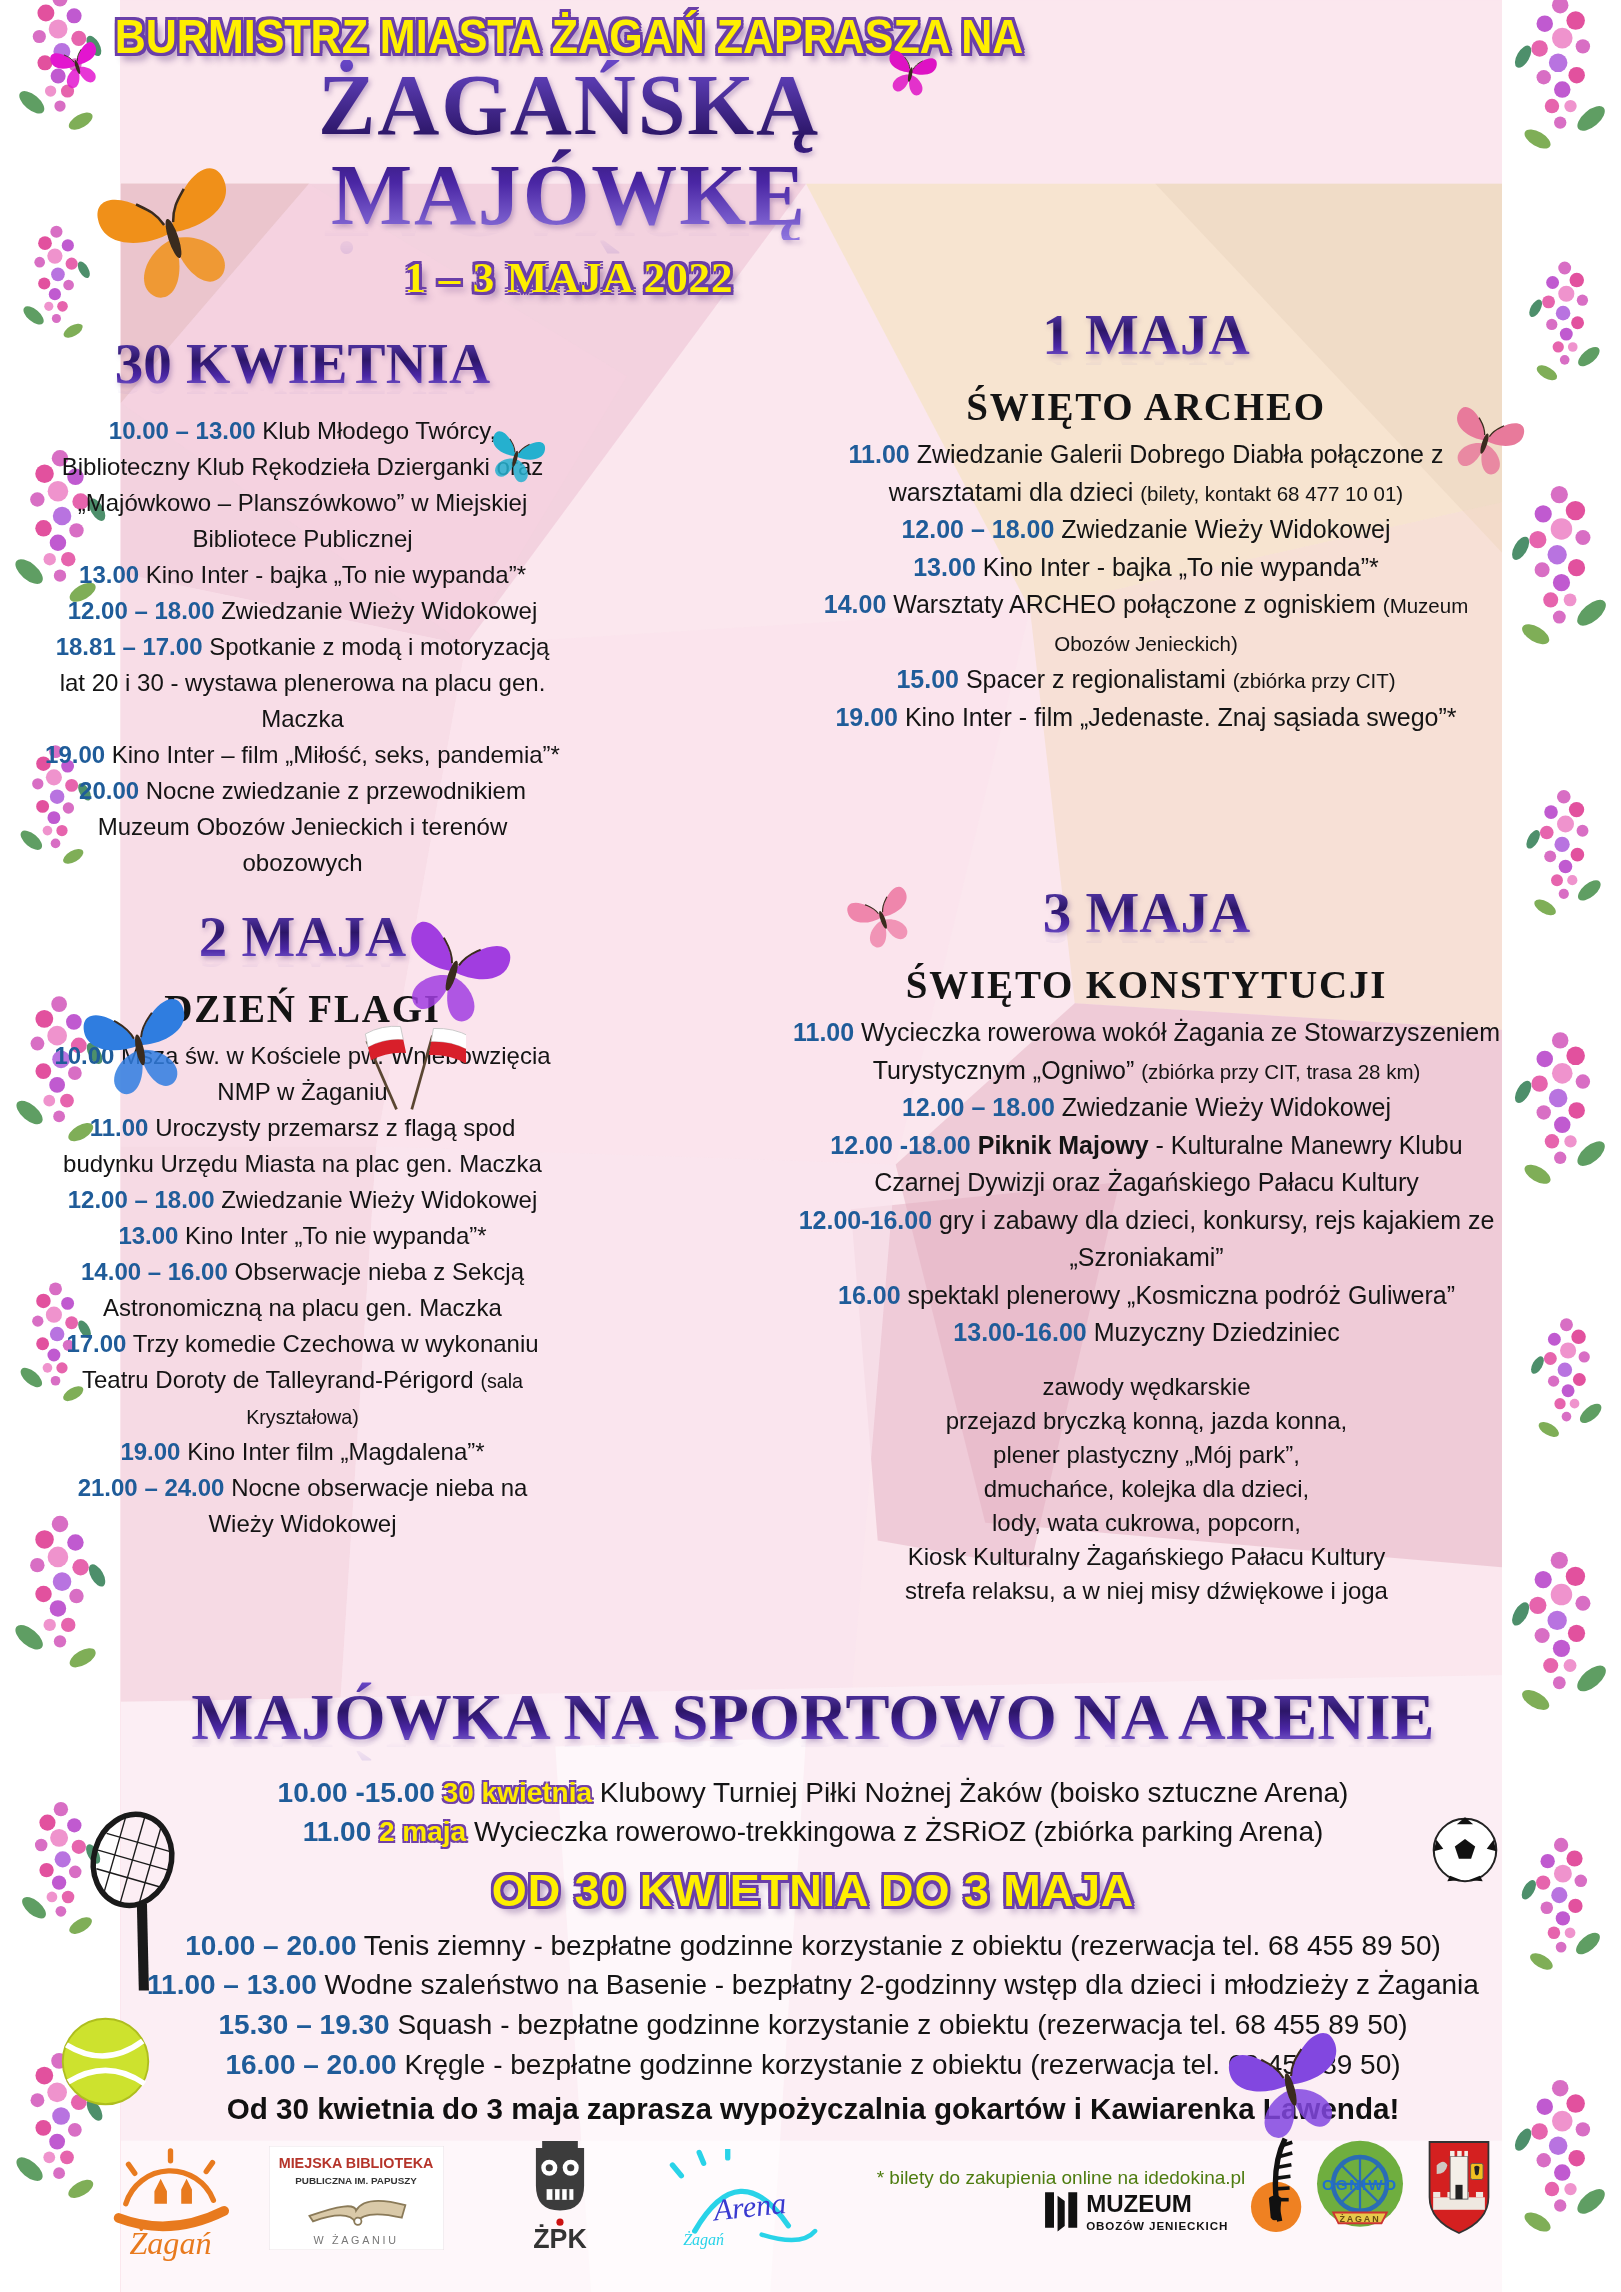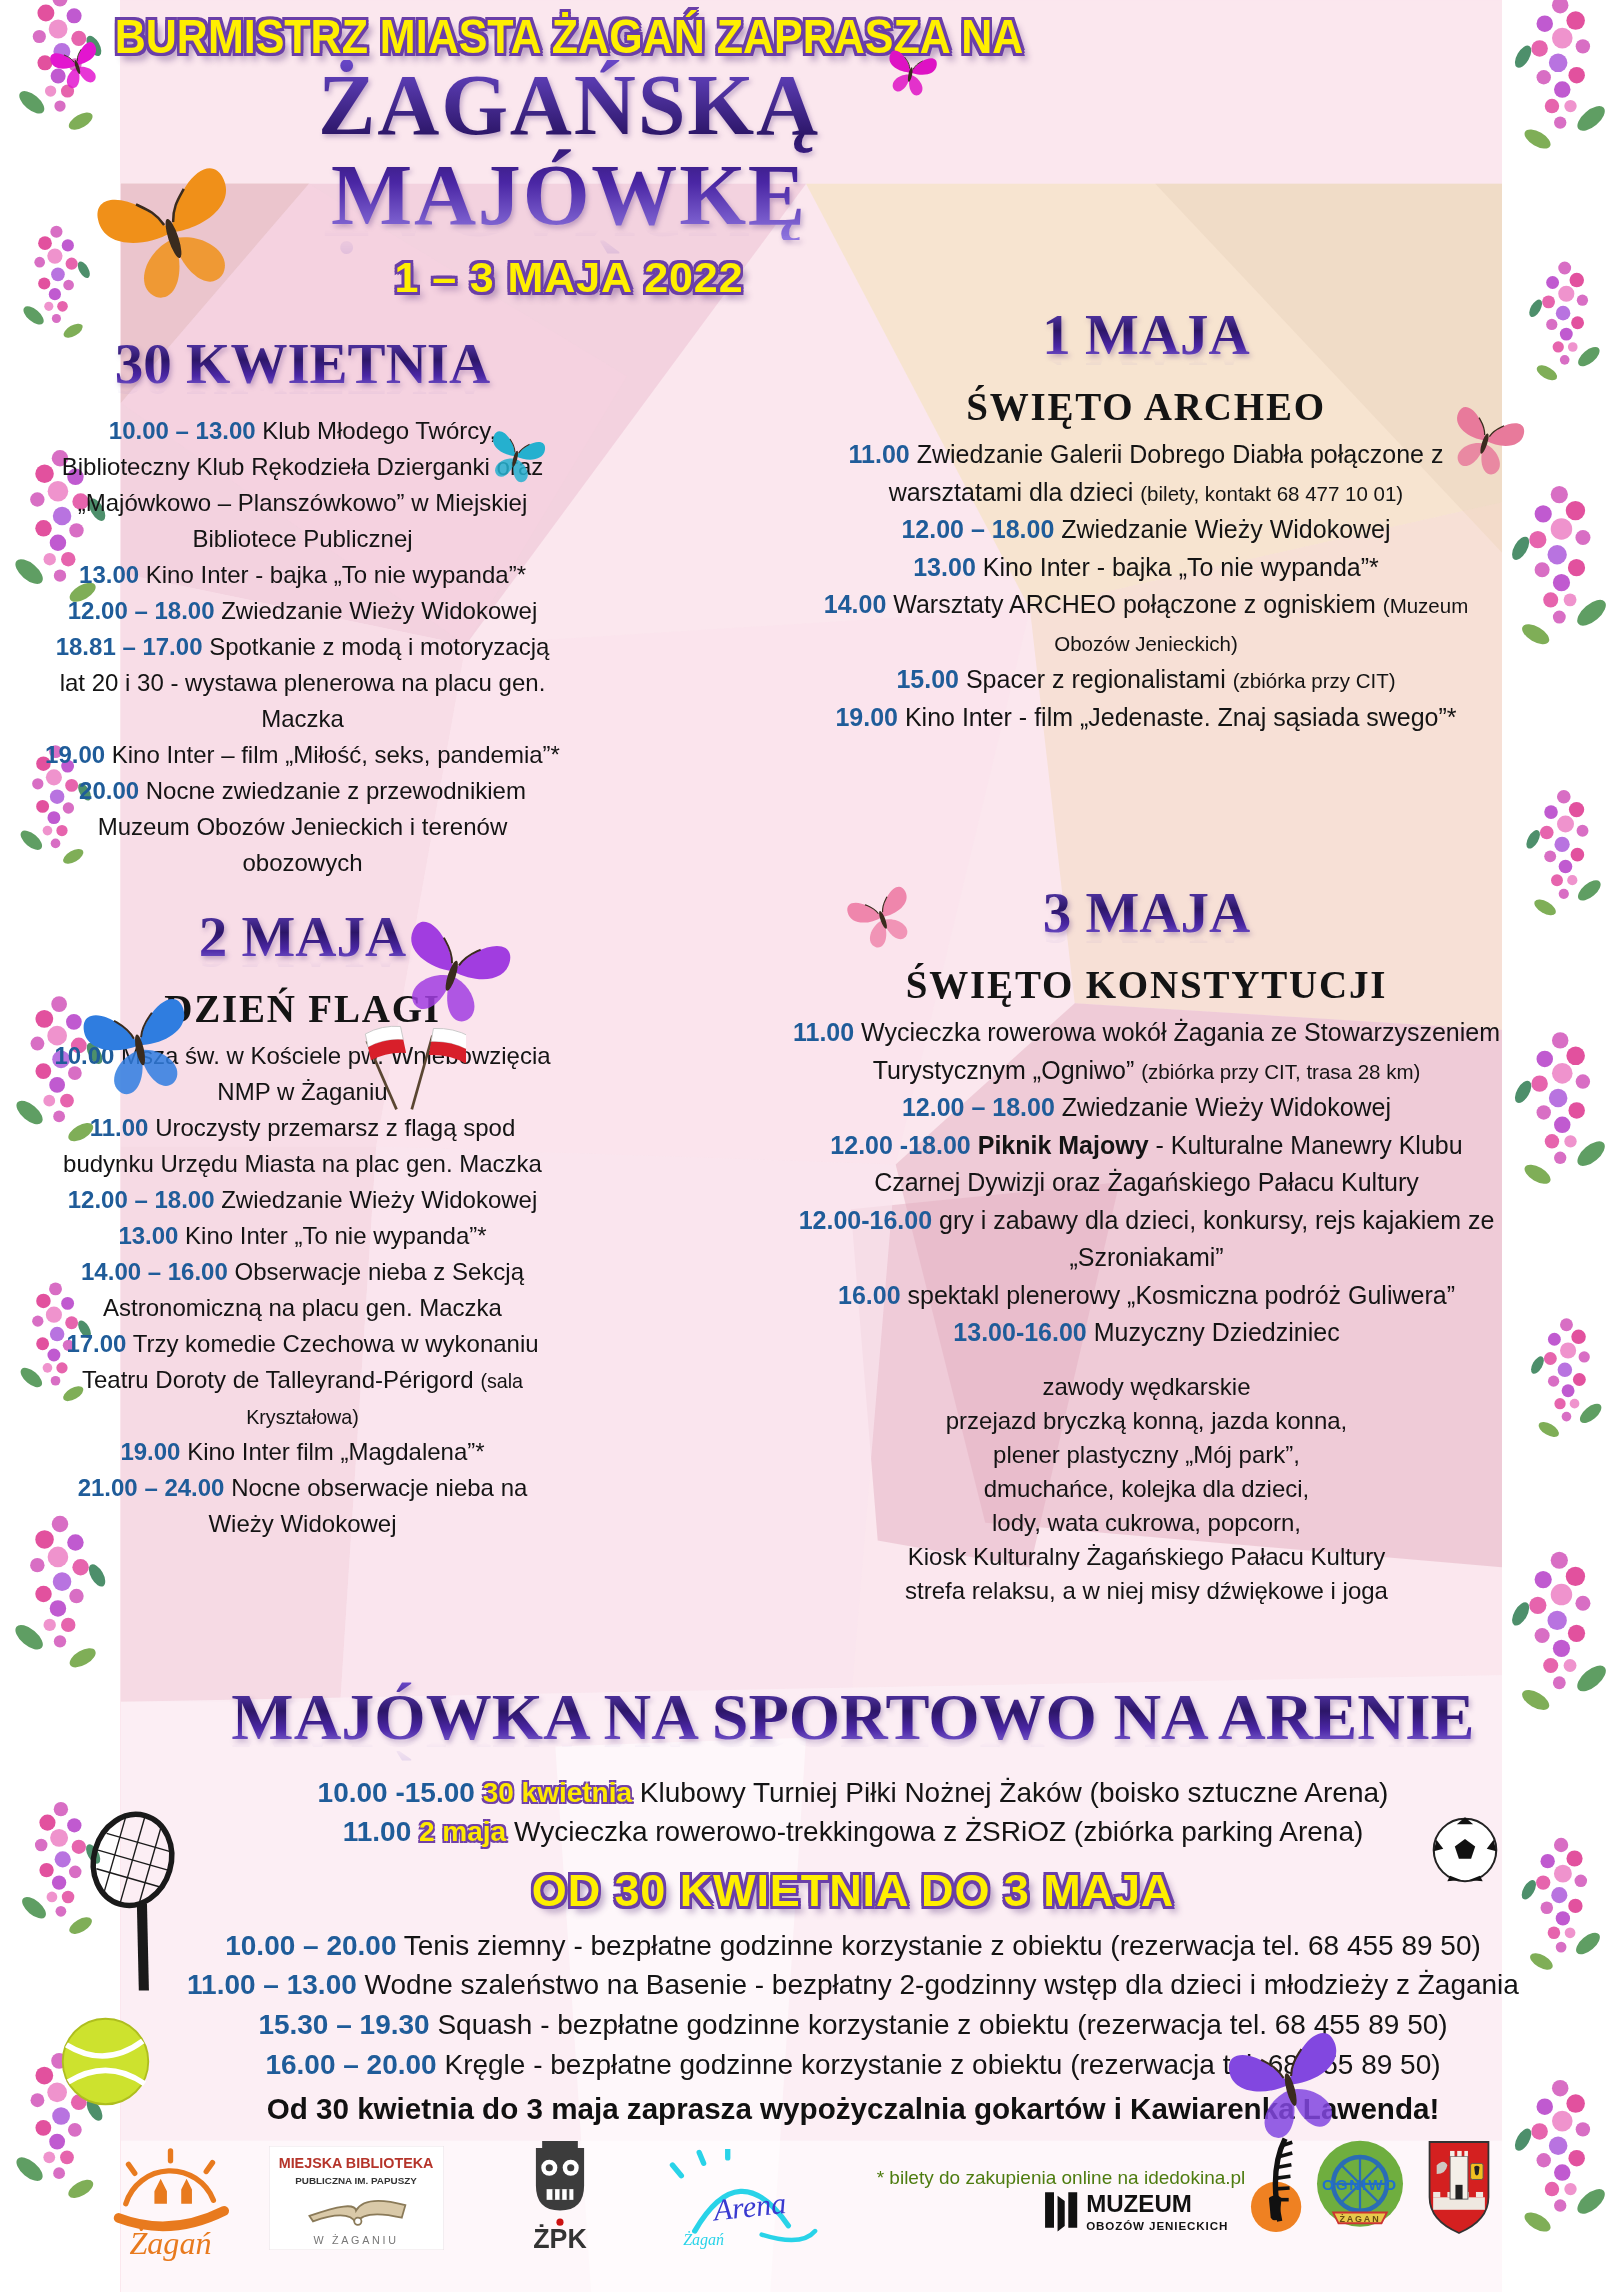--- a/index.html
+++ b/index.html
@@ -20,39 +20,39 @@
       -webkit-background-clip:text;background-clip:text;color:transparent;
       filter:drop-shadow(2.7px 3.6px 2.7px rgba(70,30,120,.30));}
   .mir{font-family:"Liberation Serif",serif;font-weight:700;color:#6a4ac0;opacity:.16;
       transform:scaleY(-1);overflow:hidden;
       -webkit-mask-image:linear-gradient(0deg,transparent 30%,#000 100%);
       mask-image:linear-gradient(0deg,transparent 30%,#000 100%);}
   .head{position:absolute;left:81px;top:9px;width:976px;text-align:center;}
   .invite{font-size:43px;transform:scaleY(1.12);transform-origin:top center;letter-spacing:0;}
   .title{font-size:86px;letter-spacing:1.8px;word-spacing:43px;margin-top:1.8px;line-height:1.05;}
   .title-mir{font-size:86px;letter-spacing:1.8px;word-spacing:43px;height:41px;margin-top:-23px;}
-  .date{font-size:43px;margin-top:-5.4px;}
+  .date{font-size:43px;margin-top:-5.4px;font-family:Liberation Serif, serif;}
   .col{position:absolute;text-align:center;}
   .col-30{left:45px;top:333px;width:515px;}
   .col-1{left:788px;top:304px;width:716px;}
   .col-2{left:45px;top:906px;width:515px;}
   .col-3{left:784px;top:882px;width:725px;}
   .h2{font-size:57px;line-height:1.1;}
   .h2m{font-size:57px;height:30px;margin-top:-18px;}
   .subh{font-family:"Liberation Serif",serif;font-weight:700;color:#141414;font-size:39px;
         letter-spacing:1.8px;margin:5.4px 0 7.2px;}
   .events{font-size:24px;line-height:1.5;color:#141414;margin-top:5.4px;}
   .col-1 .events,.col-3 .events{font-size:25px;}
   .event .t{color:#1f5c99;font-weight:700;}
   .event .hl{color:#ffe900;font-weight:700;
       text-shadow:-1.8px -1.8px 0 #7040a8,1.8px -1.8px 0 #7040a8,-1.8px 1.8px 0 #7040a8,1.8px 1.8px 0 #7040a8;}
   .event .b{font-weight:700;margin-top:38px;}
   .event .s{font-size:.82em;}
   .extras{font-size:24px;line-height:1.42;color:#141414;margin-top:18px;}
-  .sports{position:absolute;left:121px;top:1682px;width:1384px;text-align:center;padding-left:40px;}
+  .sports{position:absolute;left:121px;top:1682px;width:1384px;text-align:center;}
   .h2s{font-size:66px;line-height:1.05;}
   .h2sm{font-size:66px;height:32px;margin-top:-19.7px;}
   .sports .events{font-size:28px;line-height:1.42;margin-top:9px;}
   .odh{font-size:45px;margin:12.5px 0 9px;}
   .closing{font-size:29.6px;font-weight:700;color:#111;margin-top:7.2px;}
   .logo{position:absolute;}
   .note{position:absolute;left:855px;top:2167px;width:412px;font-size:19px;font-weight:400;
         color:#4d7c0f;text-align:center;}
   .deco{position:absolute;}
 </style>

